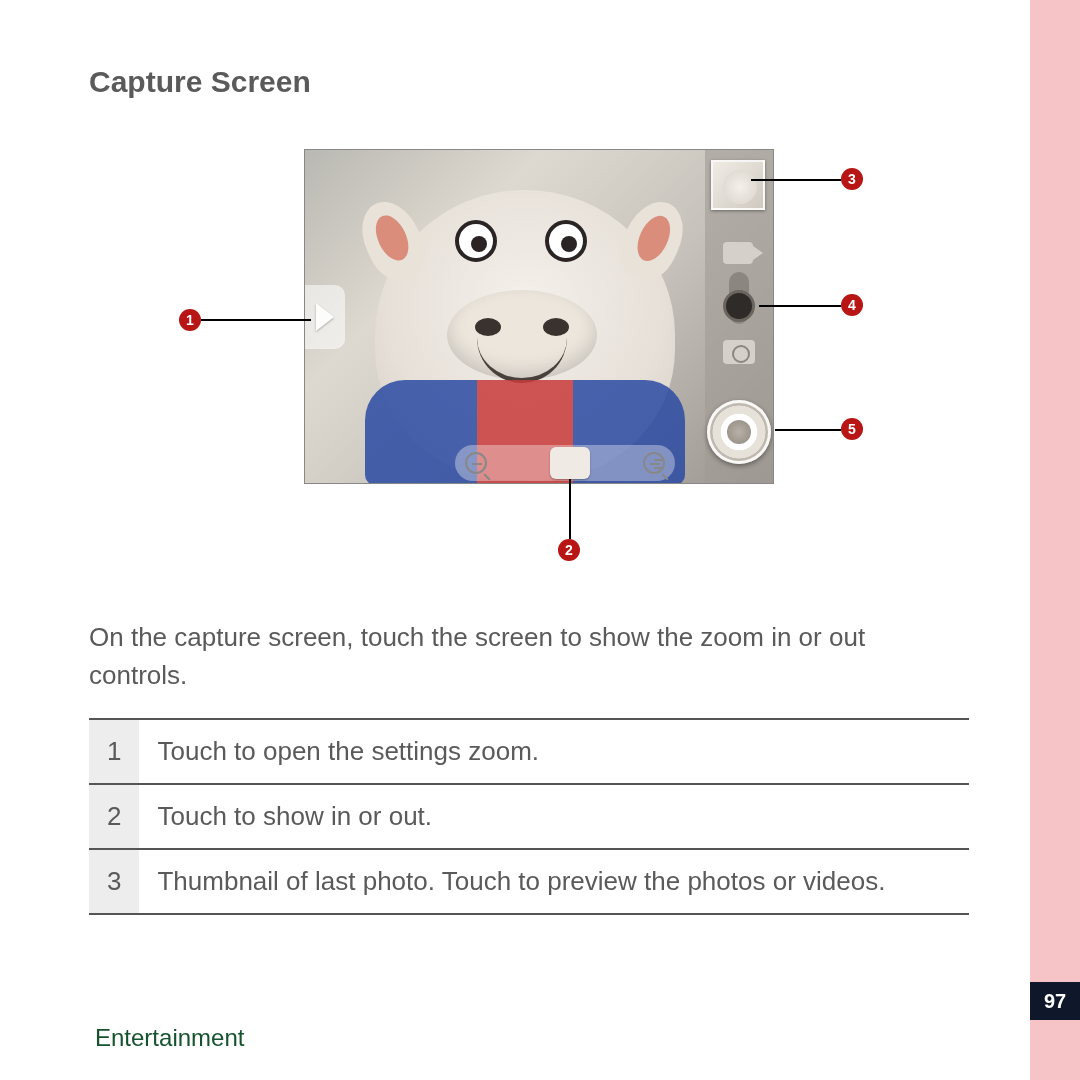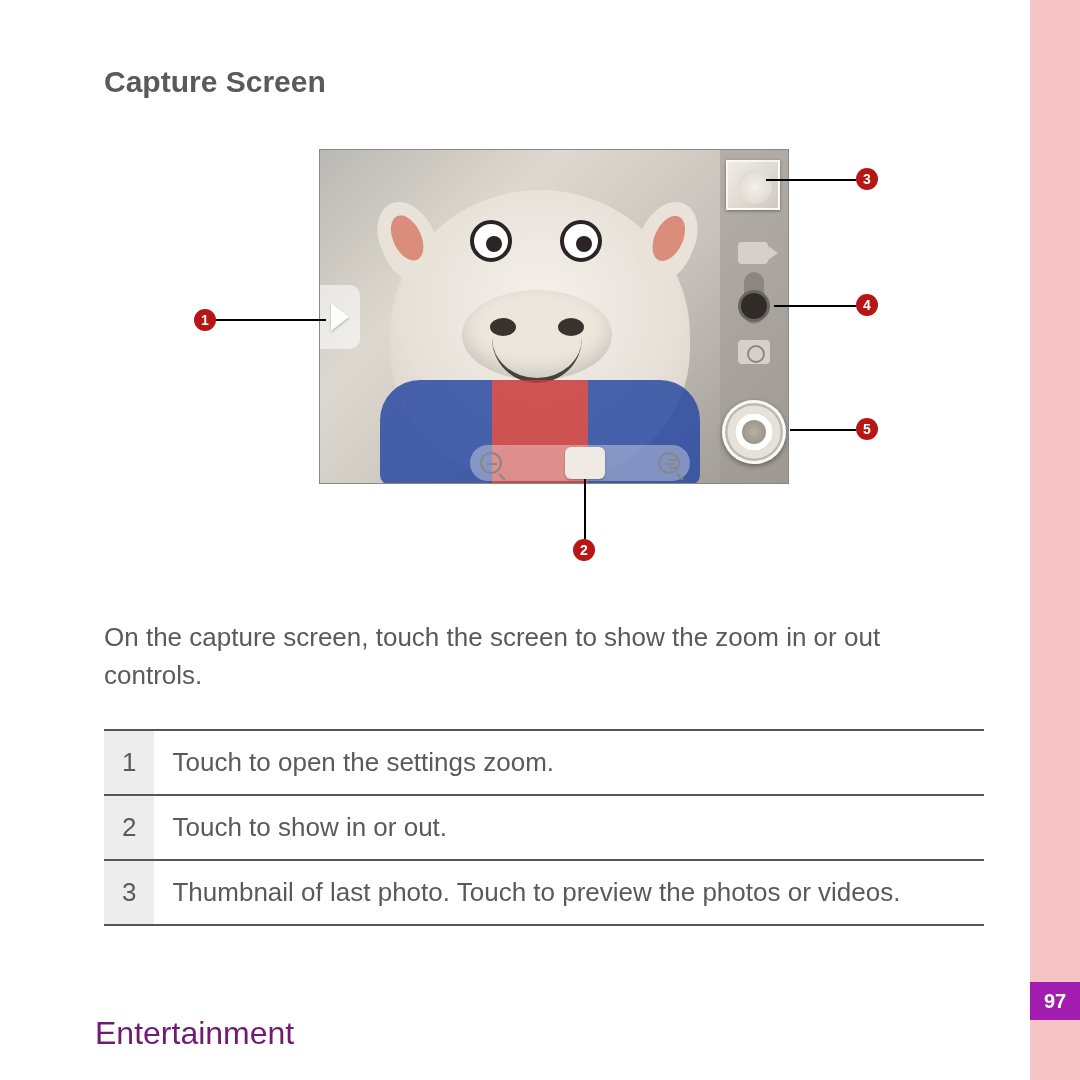--- a/index.html
+++ b/index.html
@@ -18,31 +18,31 @@
     width: 50px;
     height: 1080px;
     background: #f6c3c7;
   }
   .page-badge {
     position: absolute;
     right: 0;
     bottom: 60px;
     width: 50px;
     height: 38px;
-    background: #a21caf;
+    background: #0f172a;
     color: #fff;
     font-size: 20px;
     font-weight: bold;
     display: flex;
     align-items: center;
     justify-content: center;
   }
   .content {
     position: absolute;
-    left: 104px;
+    left: 89px;
     top: 65px;
     width: 880px;
   }
   .section-title {
     font-size: 30px;
     font-weight: bold;
     color: #5a5a5a;
     margin-bottom: 40px;
   }
   .figure-area {
@@ -235,21 +235,21 @@
     display:flex; align-items:center; justify-content:center;
     position:absolute;
   }
   .line-h { position:absolute; height:2px; background:#000; }
   .line-v { position:absolute; width:2px; background:#000; }
 
   .intro-text {
     font-size: 26px;
     color: #5a5a5a;
     line-height: 1.45;
-    margin-bottom: 35px;
+    margin-bottom: 24px;
   }
   .legend-table {
     width: 100%;
     border-collapse: collapse;
   }
   .legend-table tr { border-top: 2px solid #555; }
   .legend-table tr:last-child { border-bottom: 2px solid #555; }
   .legend-table td {
     padding: 16px 18px;
     font-size: 26px;
@@ -258,22 +258,22 @@
   }
   .legend-table td.num {
     background: #ededed;
     width: 50px;
     text-align: center;
   }
   .footer-label {
     position: absolute;
     left: 95px;
     bottom: 28px;
-    font-size: 32px;
-    color: #701a75;
+    font-size: 24px;
+    color: #14532d;
   }
 </style>
 </head>
 <body>
 
 <div class="sidebar-right"></div>
 <div class="page-badge">97</div>
 
 <div class="content">
   <div class="section-title">Capture Screen</div>

